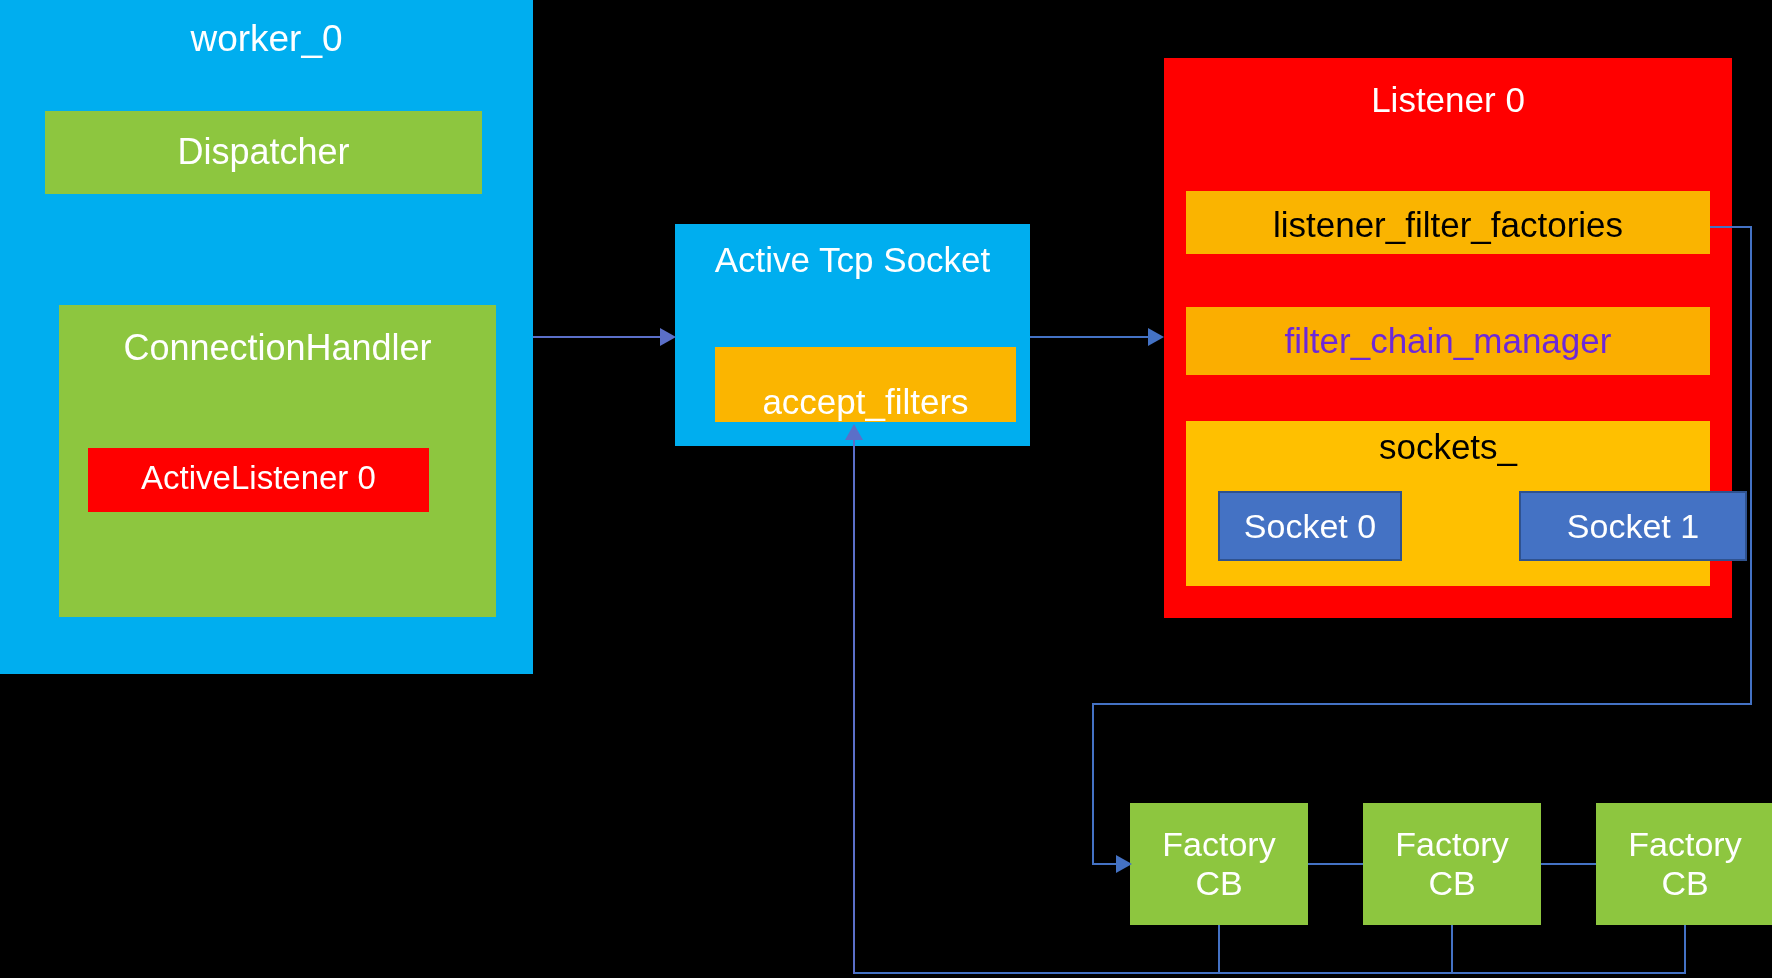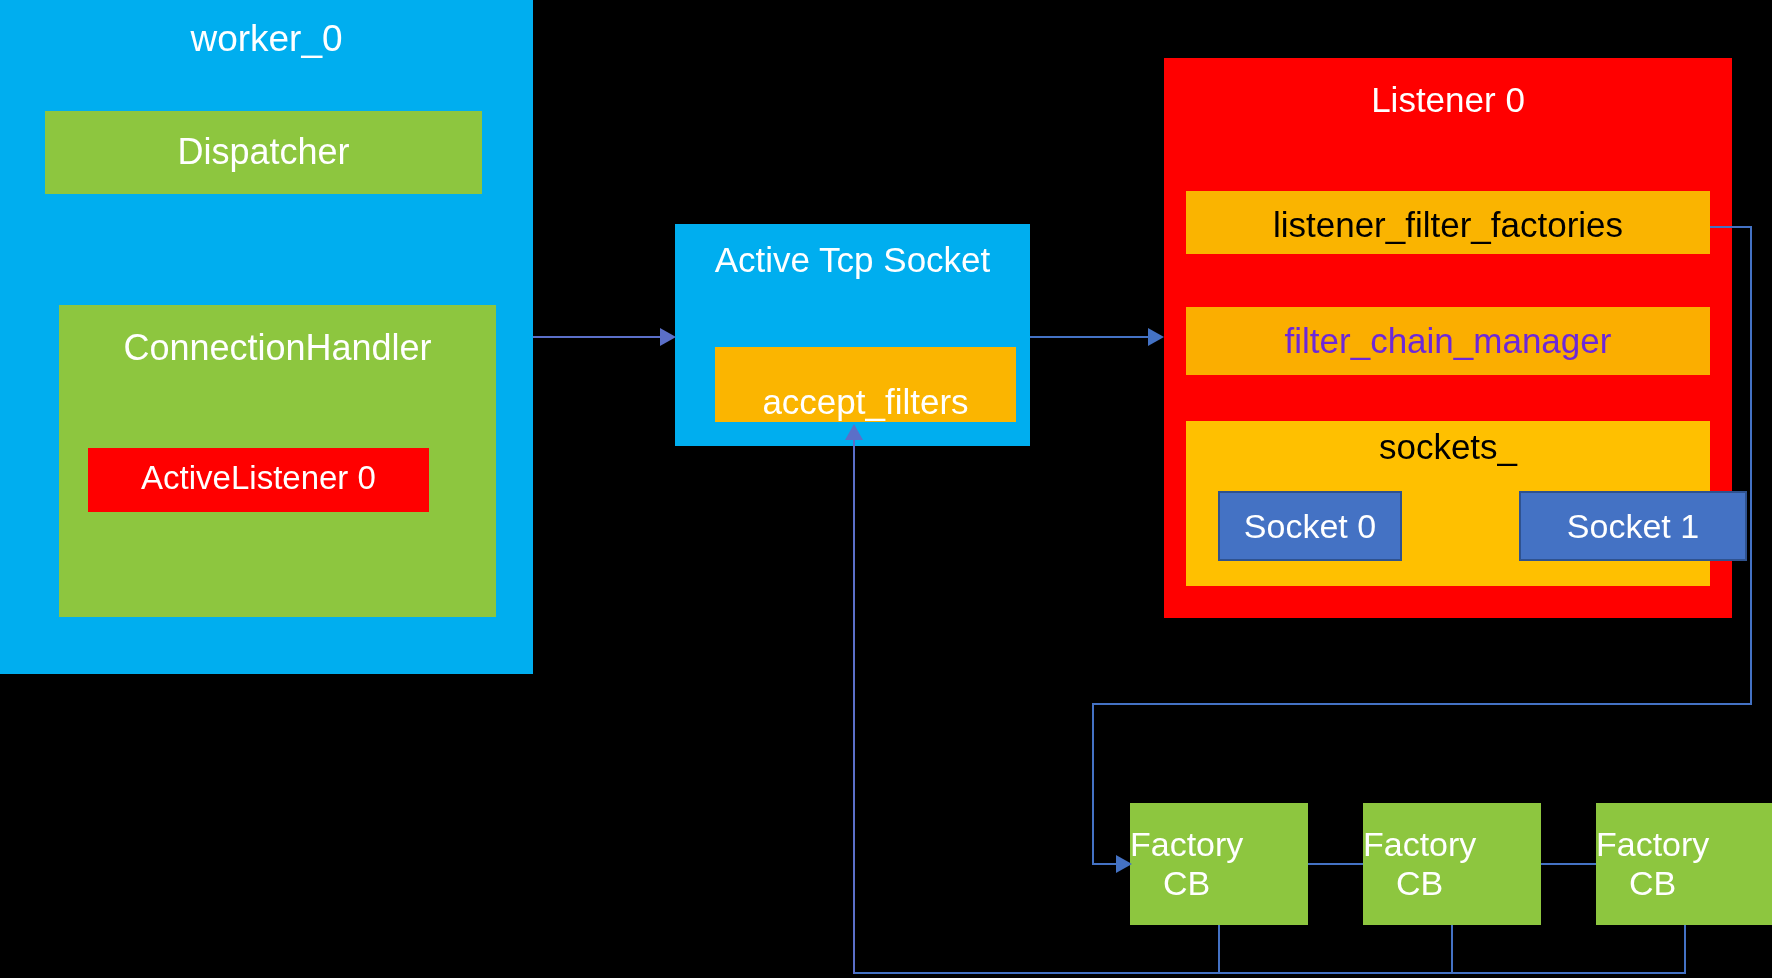--- a/index.html
+++ b/index.html
@@ -128,21 +128,21 @@
     position: absolute;
     box-sizing: border-box;
     background: #8DC63F;
     color: #ffffff;
     font-size: 34px;
     top: 803px;
     width: 178px;
     height: 122px;
     display: flex;
     align-items: center;
-    justify-content: flex-start;
+    justify-content: center;
     text-align: center;
     line-height: 1.15;
   }
   #fcb0 { left: 1130px; }
   #fcb1 { left: 1363px; }
   #fcb2 { left: 1596px; }
 
   
   .line {
     position: absolute;

